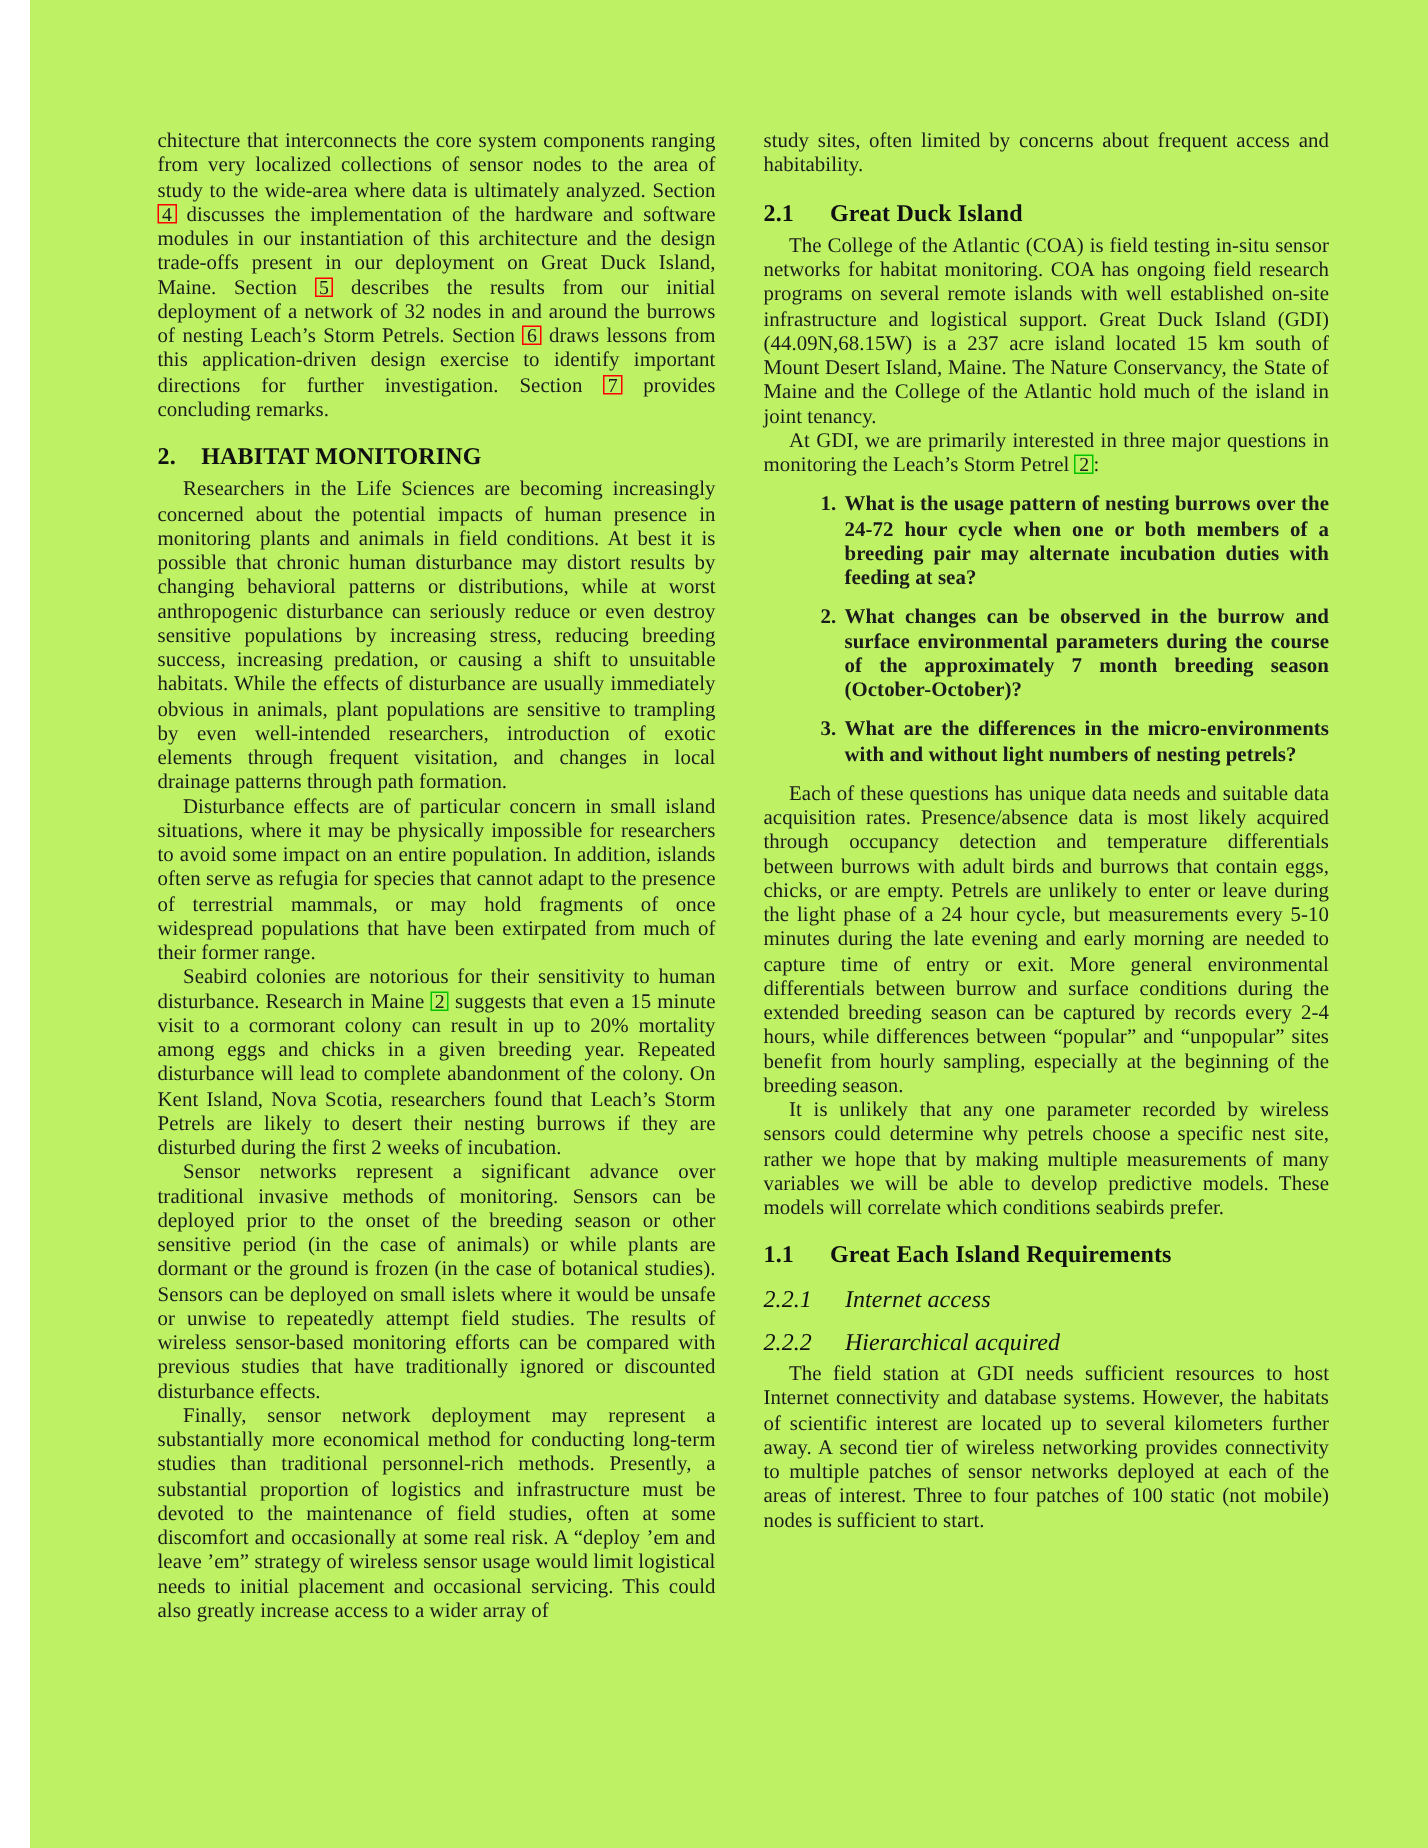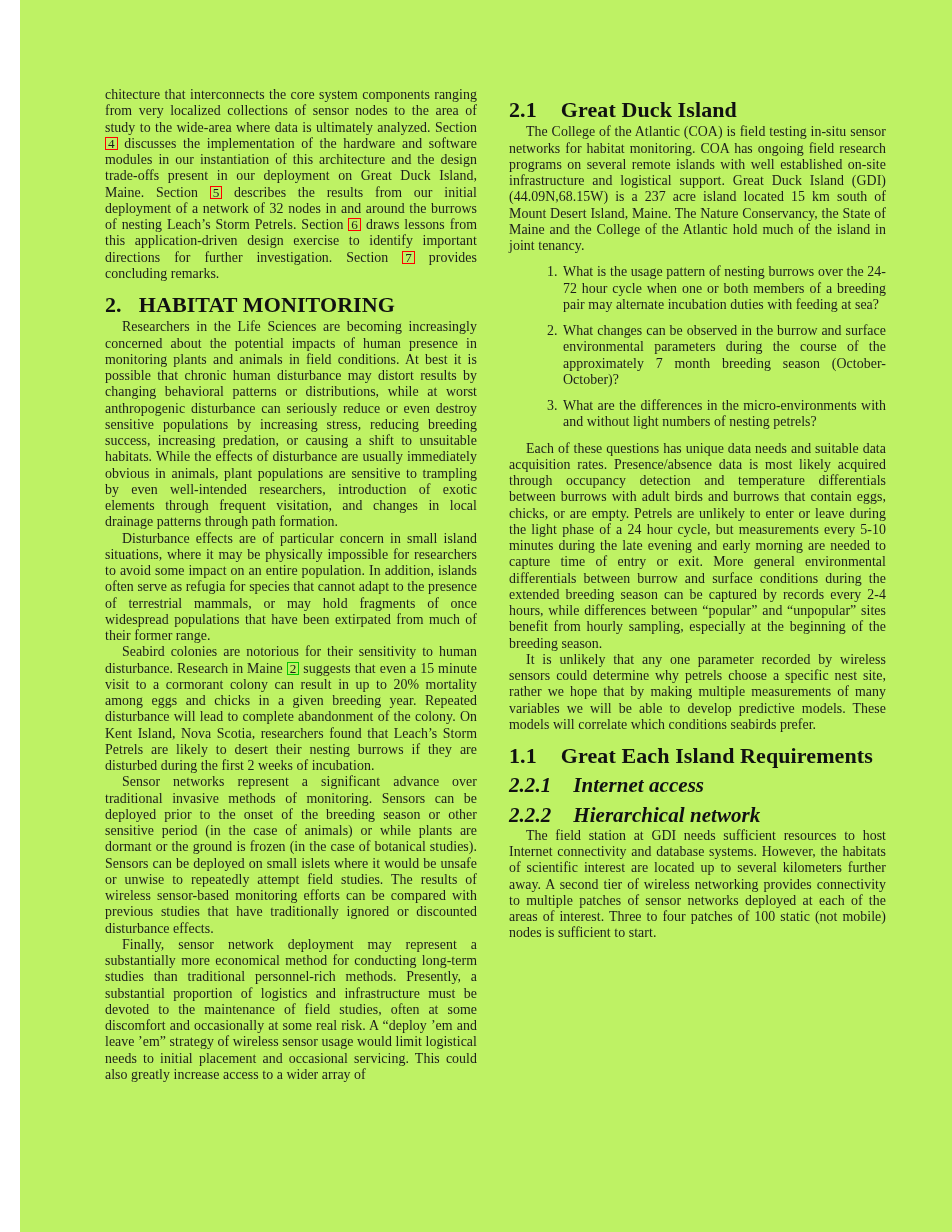--- a/index.html
+++ b/index.html
@@ -17,31 +17,31 @@
     text-align:justify;
     font-size:13.9px;
     line-height:16.25px;
     letter-spacing:0.05px;
   }
   #col-left{left:85px;width:372px;}
   #col-right{left:489px;width:377px;}
   p.para{margin:0;text-indent:17px;}
   p.noindent{text-indent:0;}
   h2.sec{
-    font-size:22px;font-weight:bold;
+    font-size:16px;font-weight:bold;
     margin:15px 0 6px 0;
     text-align:left;text-indent:0;
     letter-spacing:0.1px;
     color:#111;
   }
   h2.sec .secnum{display:inline-block;margin-right:17px;}
   h2.sec.sub .secnum{margin-right:24px;}
   h4.subsubsec{
-    font-style:italic;font-weight:bold;
-    font-size:21px;
+    font-style:italic;font-weight:normal;
+    font-size:16px;
     margin:13px 0 5px 0;
     text-align:left;text-indent:0;
     color:#111;
   }
   h4.subsubsec .secnum{display:inline-block;margin-right:22px;font-style:italic;}
   .refbox{
     display:inline-block;
     border:1px solid #000;
     padding:0 2px;
     line-height:11px;
@@ -50,20 +50,21 @@
     vertical-align:baseline;
   }
   ol.questions{
     margin:10px 0 10px 0;
     padding:0 0 0 52px;
   }
   ol.questions li{
     margin:0 0 10px 0;
     text-align:justify;
     padding-left:2px;
+    font-weight:bold;
   }
 </style>
 </head>
 <body>
 
 <div class="page">
 
   <div class="col" id="col-left">
 
     <p class="para noindent"><span>chitecture that interconnects the core system components ranging from very localized collections of sensor nodes to the area of study to the wide-area where data is ultimately analyzed.  Section </span><span class="refbox" style="border-color: rgb(255, 0, 0);">4</span><span> discusses the implementation of the hardware and software modules in our instantiation of this architecture and the design trade-offs present in our deployment on Great Duck Island, Maine. Section </span><span class="refbox" style="border-color: rgb(255, 0, 0);">5</span><span> describes the results from our initial deployment of a network of 32 nodes in and around the burrows of nesting Leach’s Storm Petrels. Section </span><span class="refbox" style="border-color: rgb(255, 0, 0);">6</span><span> draws lessons from this application-driven design exercise to identify important directions for further investigation. Section </span><span class="refbox" style="border-color: rgb(255, 0, 0);">7</span><span> provides concluding remarks.</span></p>
@@ -77,40 +78,42 @@
     <p class="para"><span>Seabird colonies are notorious for their sensitivity to human disturbance. Research in Maine </span><span class="refbox" style="border-color: rgb(0, 196, 0);">2</span><span> suggests that even a 15 minute visit to a cormorant colony can result in up to 20% mortality among eggs and chicks in a given breeding year. Repeated disturbance will lead to complete abandonment of the colony. On Kent Island, Nova Scotia, researchers found that Leach’s Storm Petrels are likely to desert their nesting burrows if they are disturbed during the first 2 weeks of incubation.</span></p>
 
     <p class="para">Sensor networks represent a significant advance over traditional invasive methods of monitoring.  Sensors can be deployed prior to the onset of the breeding season or other sensitive period (in the case of animals) or while plants are dormant or the ground is frozen (in the case of botanical studies). Sensors can be deployed on small islets where it would be unsafe or unwise to repeatedly attempt field studies. The results of wireless sensor-based monitoring efforts can be compared with previous studies that have traditionally ignored or discounted disturbance effects.</p>
 
     <p class="para">Finally, sensor network deployment may represent a substantially more economical method for conducting long-term studies than traditional personnel-rich methods. Presently, a substantial proportion of logistics and infrastructure must be devoted to the maintenance of field studies, often at some discomfort and occasionally at some real risk. A “deploy ’em and leave ’em” strategy of wireless sensor usage would limit logistical needs to initial placement and occasional servicing. This could also greatly increase access to a wider array of</p>
 
   </div>
 
   <div class="col" id="col-right">
 
+    <p class="para noindent">study sites, often limited by concerns about frequent access and habitability.</p>
 
     <h2 class="sec sub"><span class="secnum">2.1</span><span>Great Duck Island</span></h2>
 
     <p class="para">The College of the Atlantic (COA) is field testing in-situ sensor networks for habitat monitoring.  COA has ongoing field research programs on several remote islands with well established on-site infrastructure and logistical support. Great Duck Island (GDI) (44.09N,68.15W) is a 237 acre island located 15 km south of Mount Desert Island, Maine. The Nature Conservancy, the State of Maine and the College of the Atlantic hold much of the island in joint tenancy.</p>
 
+    <p class="para"><span>At GDI, we are primarily interested in three major questions in monitoring the Leach’s Storm Petrel </span><span class="refbox" style="border-color: rgb(0, 196, 0);">2</span><span>:</span></p>
 
     <ol class="questions">
       <li>What is the usage pattern of nesting burrows over the 24-72 hour cycle when one or both members of a breeding pair may alternate incubation duties with feeding at sea?</li>
       <li>What changes can be observed in the burrow and surface environmental parameters during the course of the approximately 7 month breeding season (October-October)?</li>
       <li>What are the differences in the micro-environments with and without light numbers of nesting petrels?</li>
     </ol>
 
     <p class="para">Each of these questions has unique data needs and suitable data acquisition rates. Presence/absence data is most likely acquired through occupancy detection and temperature differentials between burrows with adult birds and burrows that contain eggs, chicks, or are empty.  Petrels are unlikely to enter or leave during the light phase of a 24 hour cycle, but measurements every 5-10 minutes during the late evening and early morning are needed to capture time of entry or exit. More general environmental differentials between burrow and surface conditions during the extended breeding season can be captured by records every 2-4 hours, while differences between “popular” and “unpopular” sites benefit from hourly sampling, especially at the beginning of the breeding season.</p>
 
     <p class="para">It is unlikely that any one parameter recorded by wireless sensors could determine why petrels choose a specific nest site, rather we hope that by making multiple measurements of many variables we will be able to develop predictive models.  These models will correlate which conditions seabirds prefer.</p>
 
     <h2 class="sec sub"><span class="secnum">1.1</span><span>Great Each Island Requirements</span></h2>
 
     <h4 class="subsubsec"><span class="secnum">2.2.1</span><span>Internet access</span></h4>
 
 
-    <h4 class="subsubsec"><span class="secnum">2.2.2</span><span>Hierarchical network</span></h4>
+    <h4 class="subsubsec"><span class="secnum">2.2.2</span><span>Hierarchical acquired</span></h4>
 
     <p class="para">The field station at GDI needs sufficient resources to host Internet connectivity and database systems.  However, the habitats of scientific interest are located up to several kilometers further away. A second tier of wireless networking provides connectivity to multiple patches of sensor networks deployed at each of the areas of interest. Three to four patches of 100 static (not mobile) nodes is sufficient to start.</p>
 
   </div>
 
 </div>
 
 </body></html>

